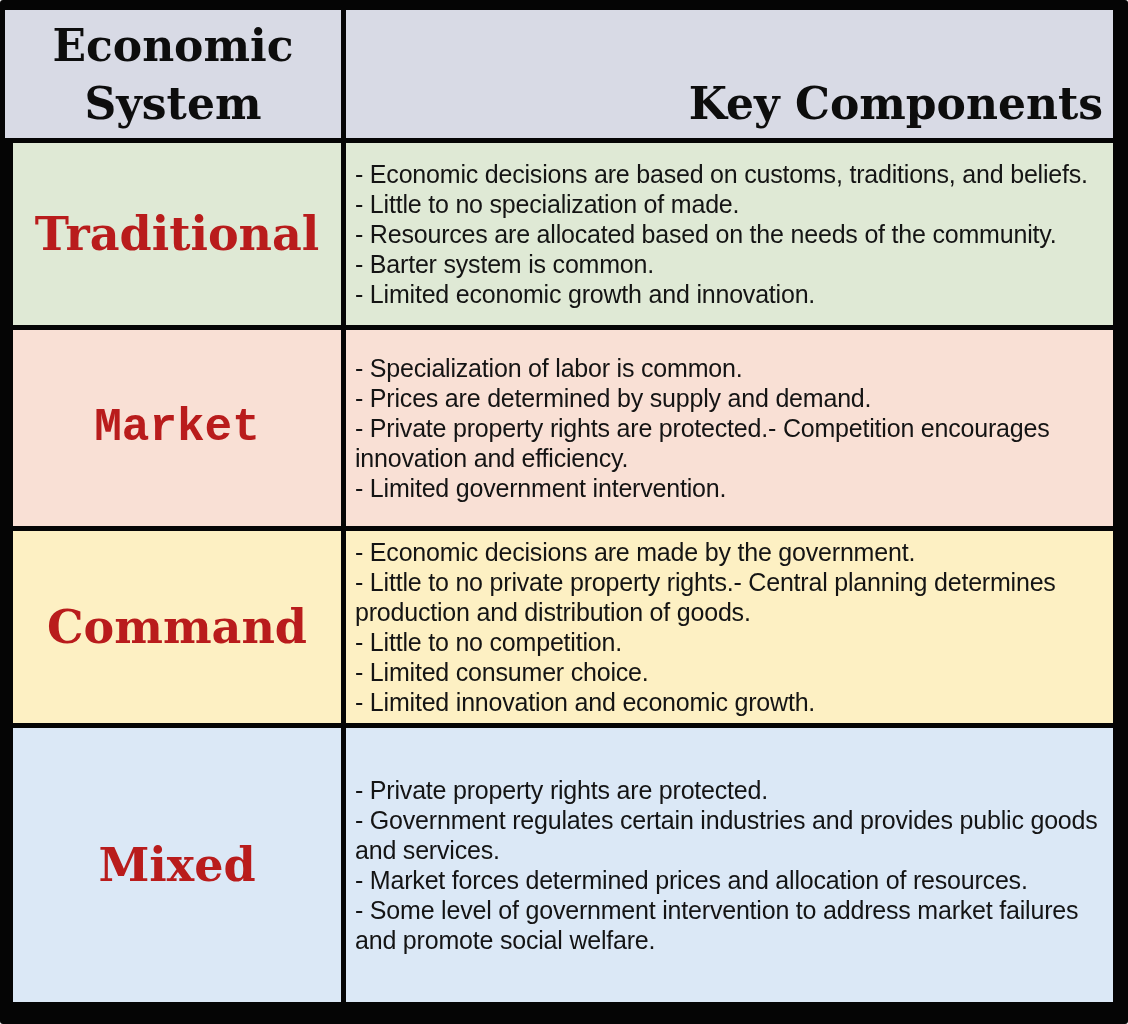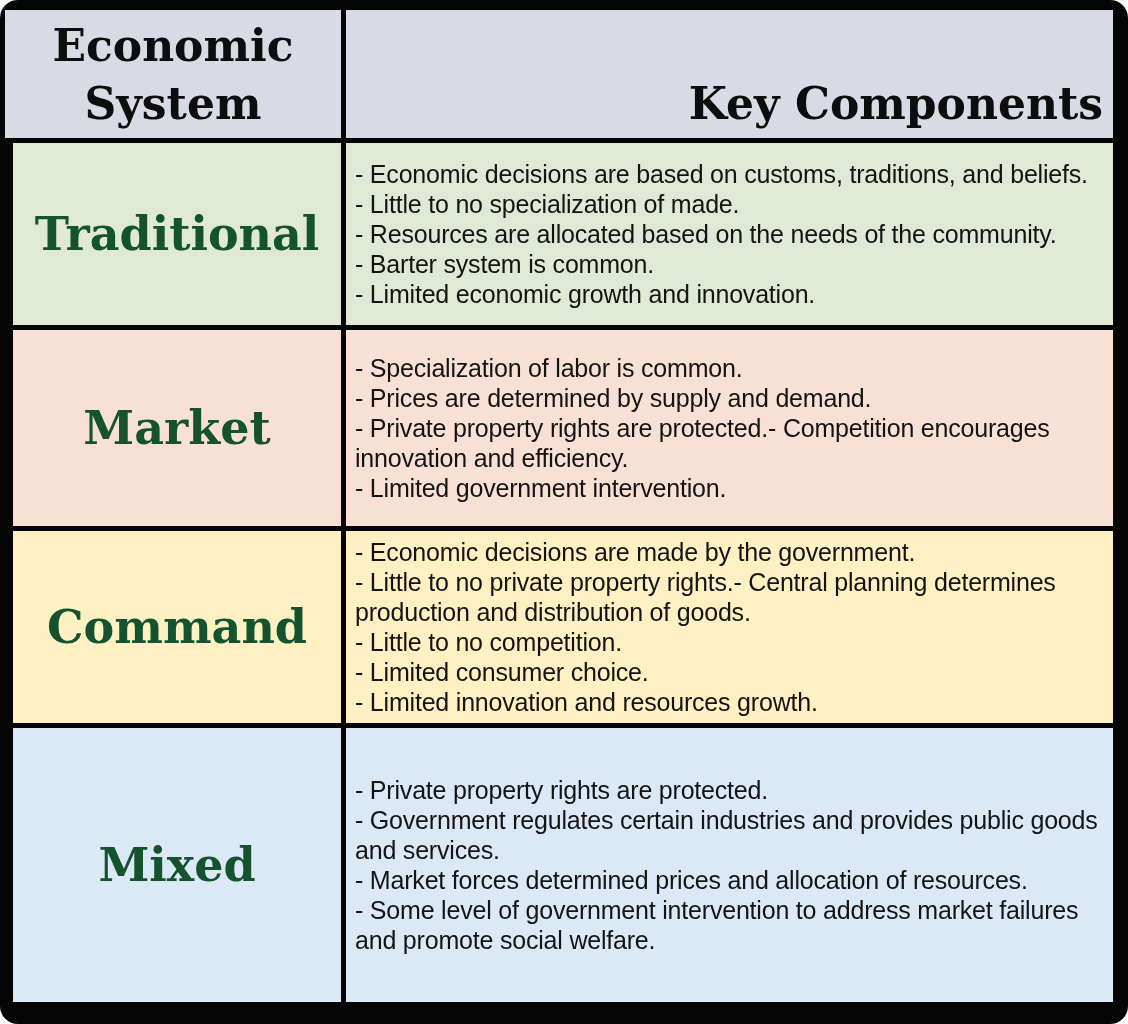--- a/index.html
+++ b/index.html
@@ -9,21 +9,21 @@
     width: 1128px;
     height: 1024px;
     overflow: hidden;
   }
   .frame {
     position: absolute;
     left: 0; top: 0;
     width: 1128px;
     height: 1024px;
     background: #050505;
-    border-radius: 18px;
+    border-radius: 3px;
     display: grid;
     grid-template-columns: 336px 1fr;
     grid-template-rows: 128px 182px 196px 192px 1fr;
     gap: 5px;
     padding: 10px 15px 22px 5px;
     box-sizing: border-box;
   }
   .cell {
     box-sizing: border-box;
   }
@@ -43,21 +43,21 @@
   }
   
   .label-cell {
     display: flex;
     align-items: center;
     justify-content: center;
     text-align: center;
     font-family: "DejaVu Serif", "Liberation Serif", serif;
     font-weight: bold;
     font-size: 46px;
-    color: #14532d;
+    color: #b91c1c;
     padding: 4px;
     margin-left: 8px;
   }
   
   .content-cell {
     display: flex;
     flex-direction: column;
     justify-content: center;
     padding: 10px 14px 10px 9px;
     font-family: "Liberation Sans", "DejaVu Sans", sans-serif;
@@ -86,39 +86,39 @@
     <div>Traditional</div>
   </div>
   <div class="cell content-cell" style="background-color: rgb(223, 233, 213);">
     <div class="bullet-item">- Economic decisions are based on customs, traditions, and beliefs.</div>
     <div class="bullet-item">- Little to no specialization of made.</div>
     <div class="bullet-item">- Resources are allocated based on the needs of the community.</div>
     <div class="bullet-item">- Barter system is common.</div>
     <div class="bullet-item">- Limited economic growth and innovation.</div>
   </div>
 
-  <div class="cell label-cell" style="background-color: rgb(249, 224, 213);">
+  <div class="cell label-cell" style="background-color: rgb(249, 224, 213); font-family: Liberation Mono, monospace;">
     <div>Market</div>
   </div>
   <div class="cell content-cell" style="background-color: rgb(249, 224, 213);">
     <div class="bullet-item">- Specialization of labor is common.</div>
     <div class="bullet-item">- Prices are determined by supply and demand.</div>
     <div class="bullet-item">- Private property rights are protected.- Competition encourages innovation and efficiency.</div>
     <div class="bullet-item">- Limited government intervention.</div>
   </div>
 
   <div class="cell label-cell" style="background-color: rgb(253, 240, 195); text-align: right;">
     <div>Command</div>
   </div>
   <div class="cell content-cell" style="background-color: rgb(253, 240, 195);">
     <div class="bullet-item">- Economic decisions are made by the government.</div>
     <div class="bullet-item">- Little to no private property rights.- Central planning determines production and distribution of goods.</div>
     <div class="bullet-item">- Little to no competition.</div>
     <div class="bullet-item">- Limited consumer choice.</div>
-    <div class="bullet-item">- Limited innovation and resources growth.</div>
+    <div class="bullet-item">- Limited innovation and economic growth.</div>
   </div>
 
   <div class="cell label-cell" style="background-color: rgb(219, 232, 246);">
     <div>Mixed</div>
   </div>
   <div class="cell content-cell" style="background-color: rgb(219, 232, 246);">
     <div class="bullet-item">- Private property rights are protected.</div>
     <div class="bullet-item">- Government regulates certain industries and provides public goods and services.</div>
     <div class="bullet-item">- Market forces determined prices and allocation of resources.</div>
     <div class="bullet-item">- Some level of government intervention to address market failures and promote social welfare.</div>

